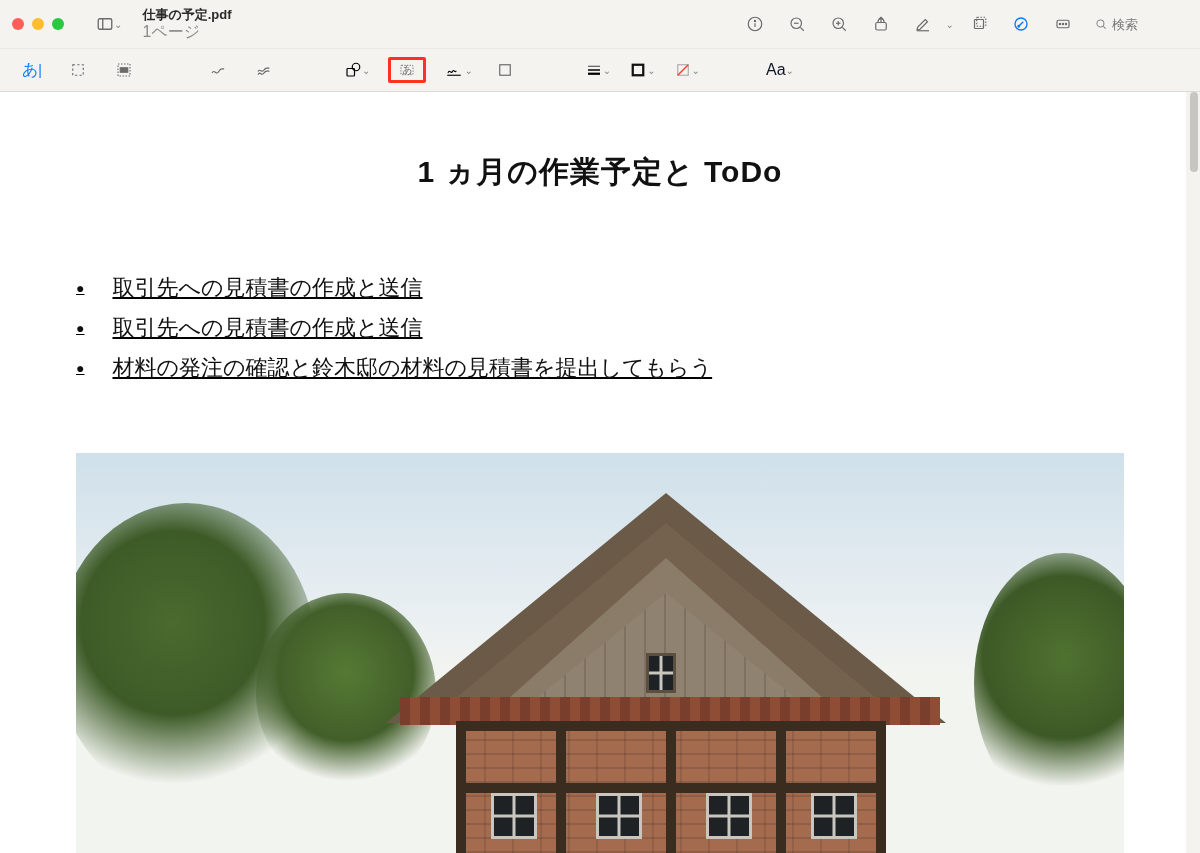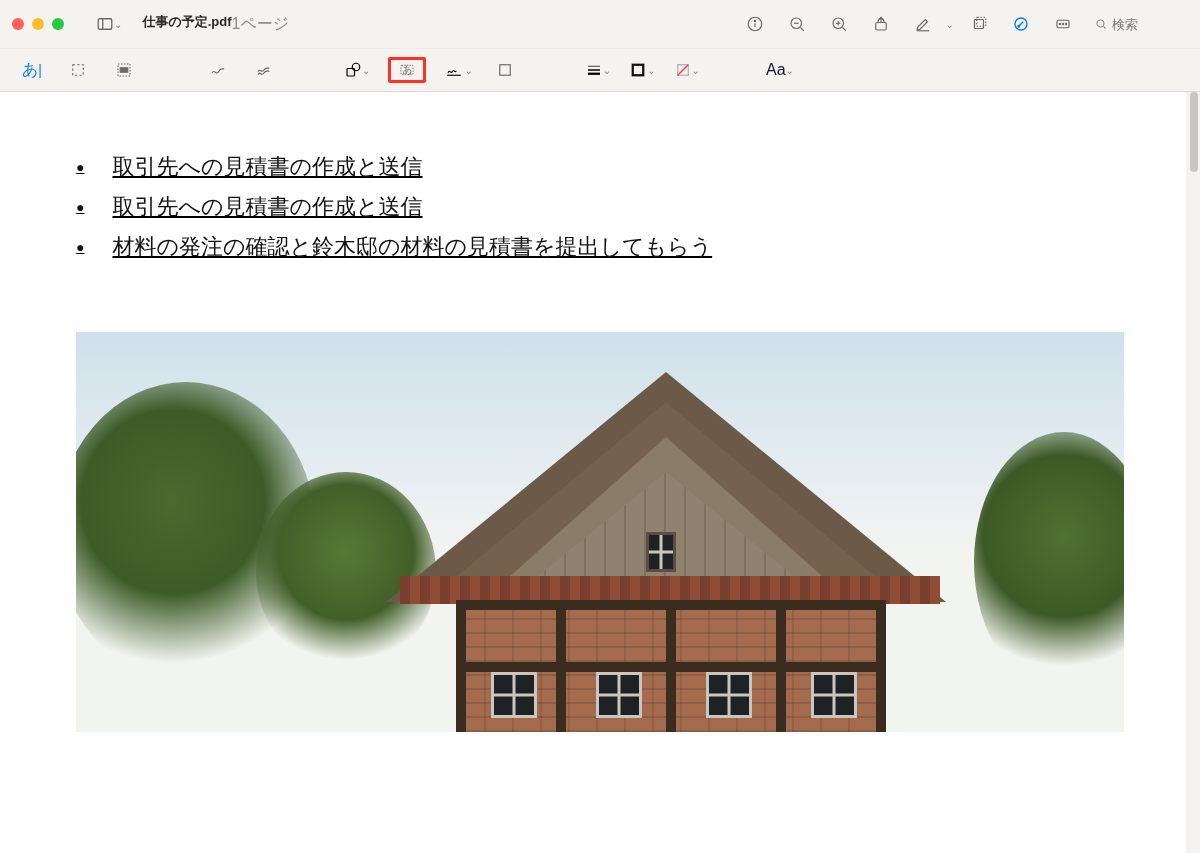--- a/index.html
+++ b/index.html
@@ -24,21 +24,21 @@
   align-items: center;
   padding: 0 12px;
   gap: 8px;
 }
 .traffic-lights { display: flex; gap: 8px; margin-right: 20px; }
 .tl { width: 12px; height: 12px; border-radius: 50%; }
 .tl.close { background: #ff5f57; }
 .tl.min { background: #febc2e; }
 .tl.max { background: #28c840; }
 .sidebar-toggle { display: flex; align-items: center; gap: 2px; cursor: pointer; color: #6b6b6b; padding: 0 4px;}
-.file-info { margin-left: 8px; display: flex; flex-direction: row; line-height: 1.2; }
+.file-info { margin-left: 8px; display: flex; flex-direction: column; line-height: 1.2; }
 .file-title { font-size: 13px; font-weight: 600; color: #2a2a2a; }
 .file-sub { font-size: 16px; color: #8a8a8a; }
 .spacer { flex: 1; }
 .tbtn {
   width: 34px; height: 30px;
   display: flex; align-items: center; justify-content: center;
   color: #6b6b6b; cursor: pointer; border-radius: 5px;
 }
 .tbtn svg { width: 18px; height: 18px; }
 .tbtn.accent { color: #0a7aff; }
@@ -342,20 +342,21 @@
       <span class="chev">⌄</span>
     </div>
     <div class="gap-big"></div>
     <div class="mseg">
       <span style="font-size:16px;color:#0f172a">Aa</span>
       <span class="chev">⌄</span>
     </div>
   </div>
 
   <div class="content">
+    <h1 class="doc-title">1 ヵ月の作業予定と ToDo</h1>
     <ul class="bullets">
       <li>取引先への見積書の作成と送信</li>
       <li>取引先への見積書の作成と送信</li>
       <li>材料の発注の確認と鈴木邸の材料の見積書を提出してもらう</li>
     </ul>
 
     <div class="photo">
       <div class="sky"></div>
       <div class="tree1"></div>
       <div class="tree2"></div>

